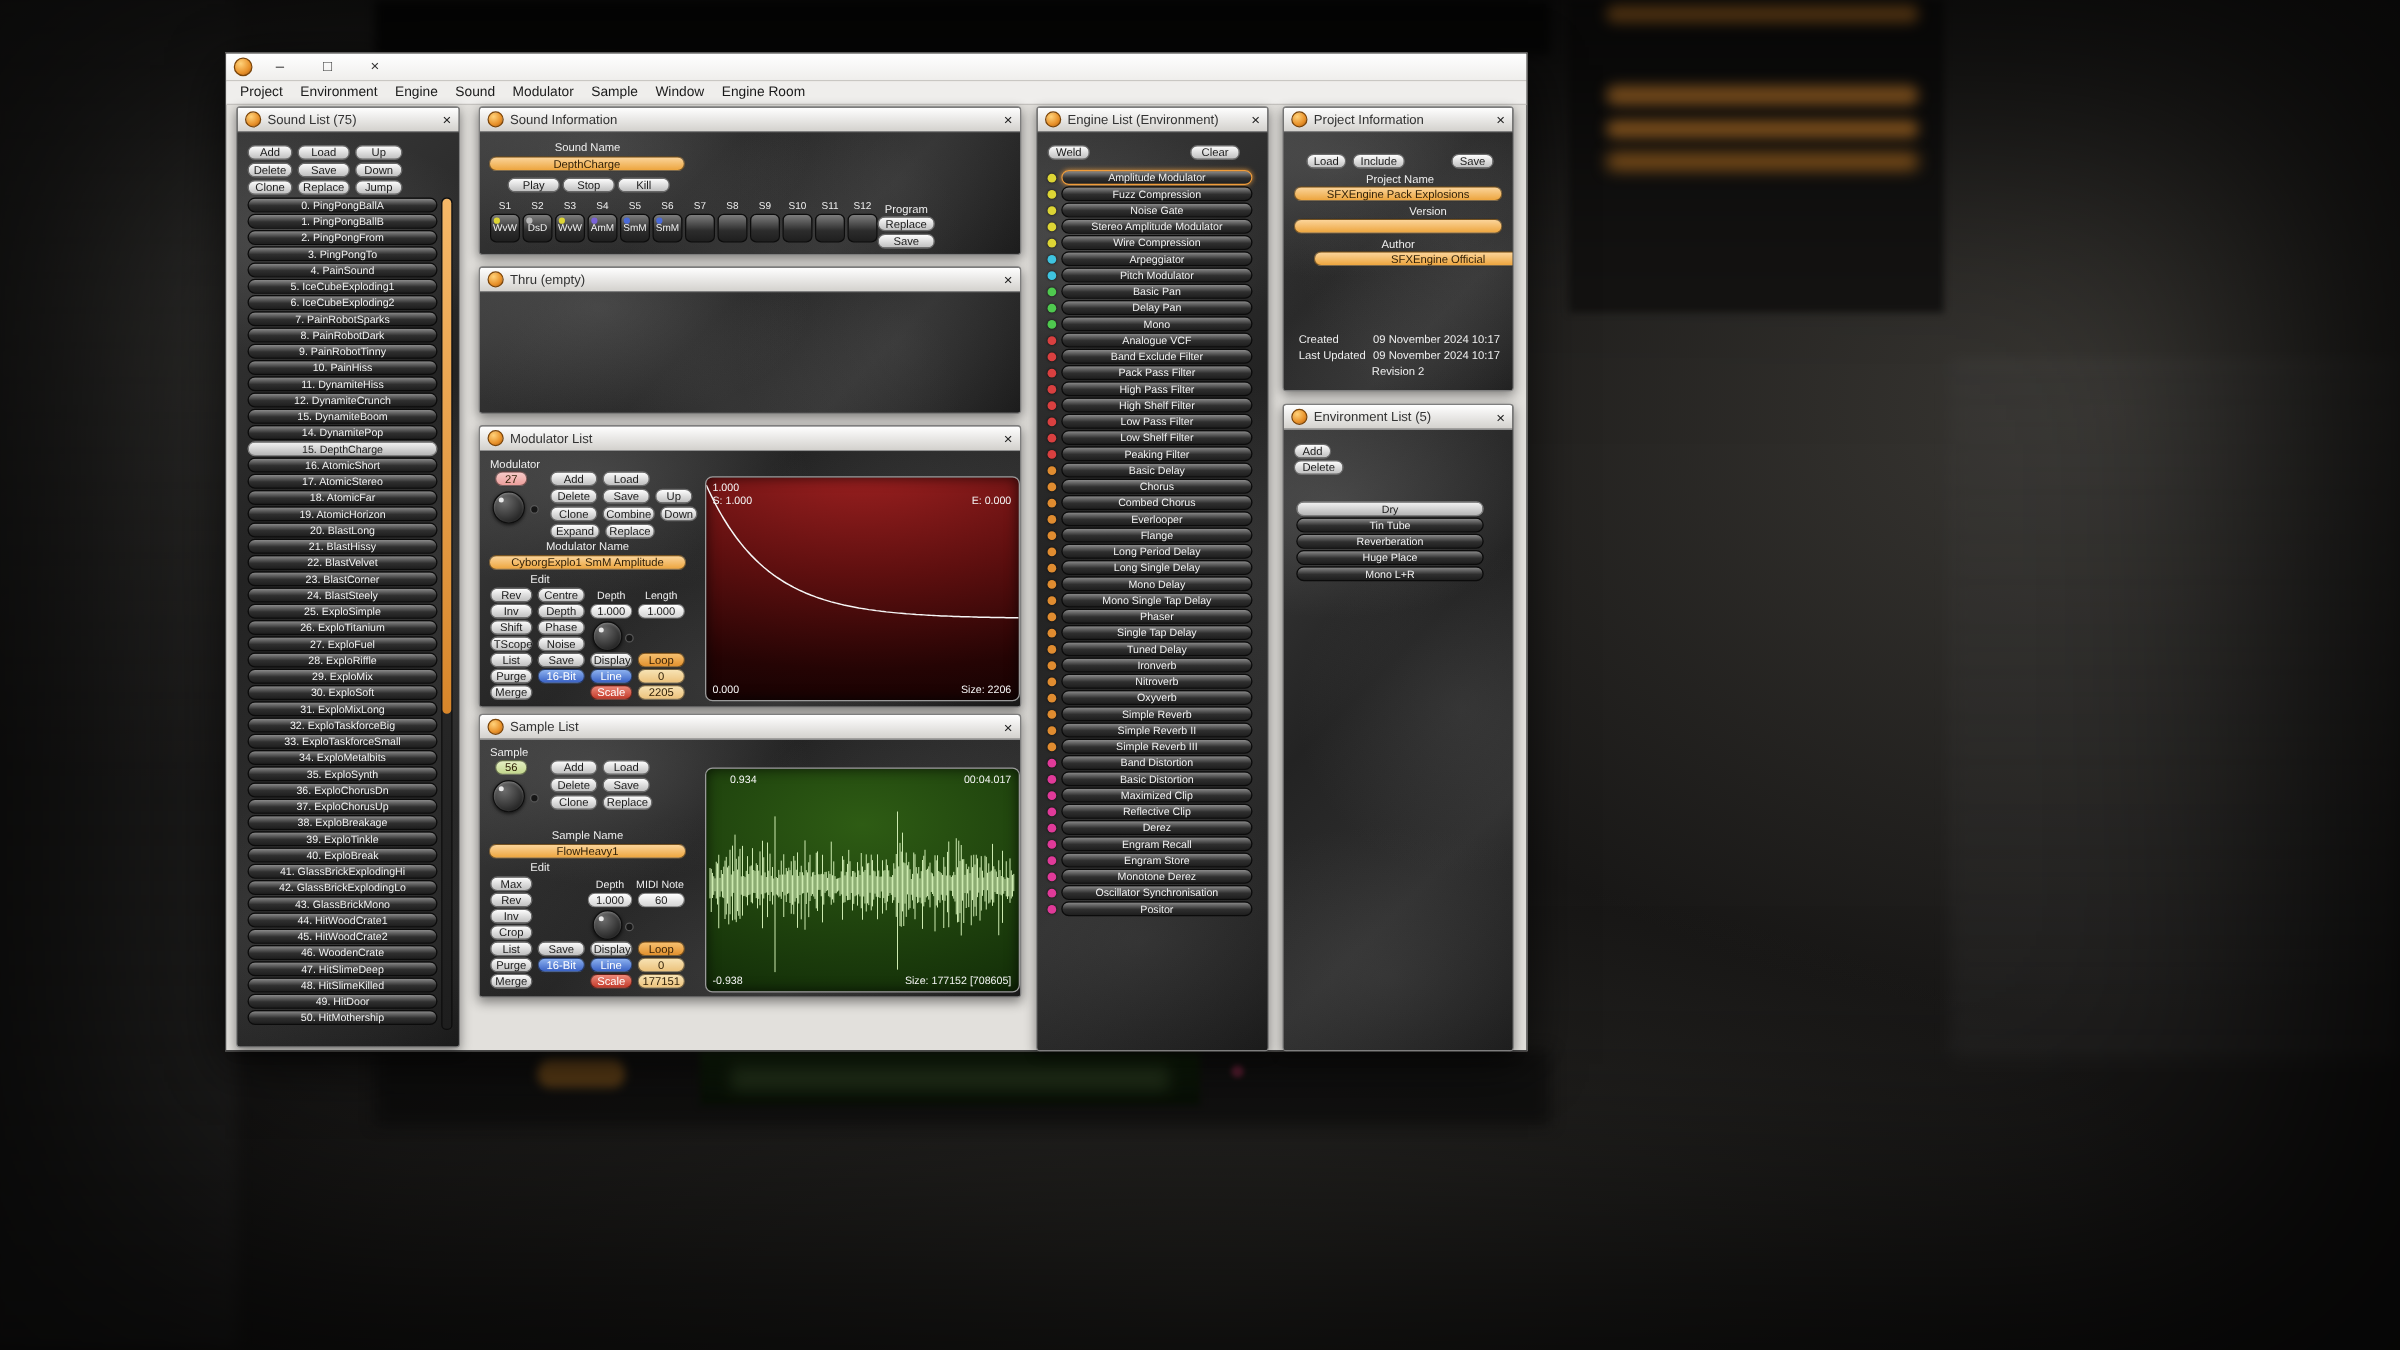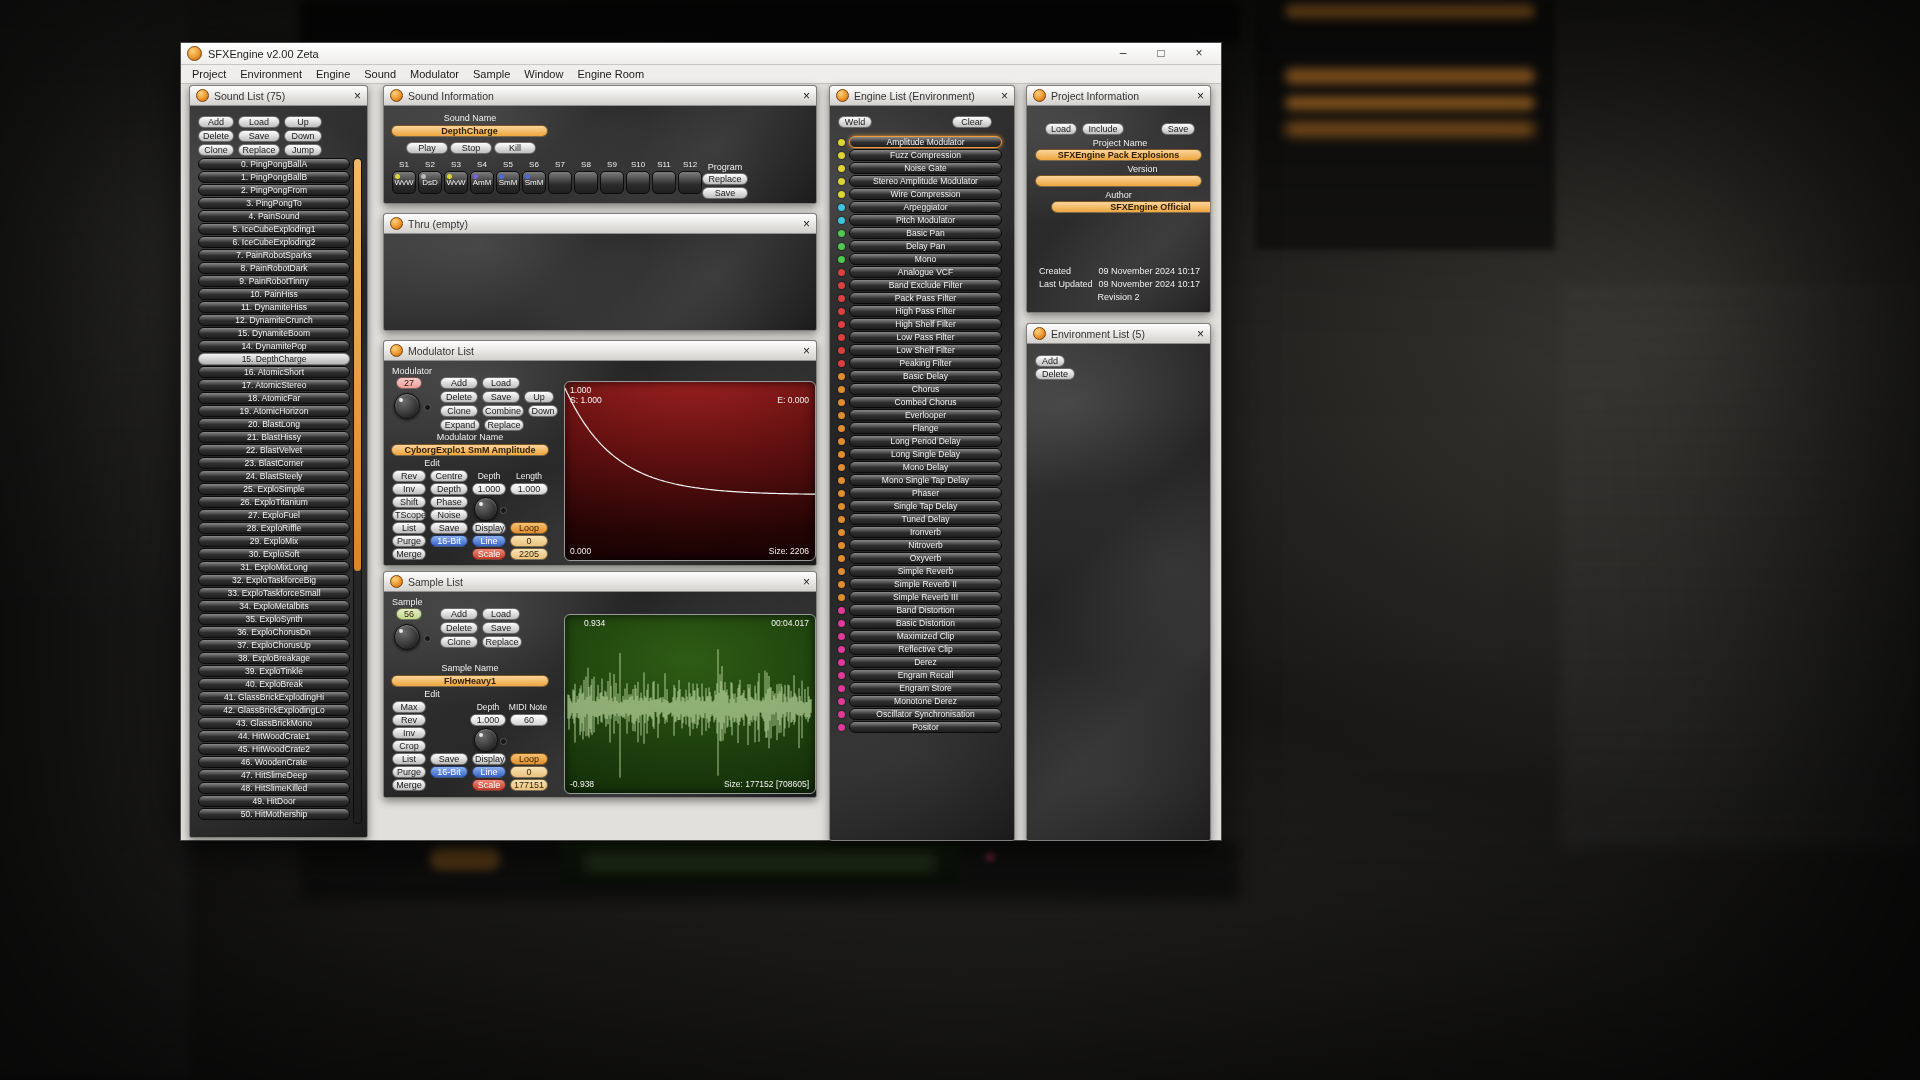--- a/index.html
+++ b/index.html
@@ -47,21 +47,21 @@
   .row{position:absolute;display:flex;gap:4px;}
   .btn{height:12px;line-height:11px;border-radius:7px;font-size:9px;text-align:center;color:#1a1a1a;
     background:linear-gradient(#fdfdfd,#bfbfbf);border:1px solid #6b6b6b;box-sizing:border-box;padding:0 2px;cursor:pointer;}
   .w30{width:30px}.w34{width:34px}.w36{width:36px}.w38{width:38px}.w40{width:40px}
   .w42{width:42px}.w44{width:44px}.w46{width:46px}
   .sp{visibility:hidden;border:none;}
   .lbl{position:absolute;color:#efefef;font-size:9px;line-height:10px;}
   .lblc{font-size:8.5px;color:#efefef;text-align:center;line-height:12px;}
   .field{position:absolute;height:12px;line-height:11px;border-radius:7px;font-size:9px;text-align:center;
     color:#2e1e06;border:1px solid rgba(0,0,0,.5);box-sizing:border-box;}
-  .f-orange{background:linear-gradient(#fbd49a,#eda63f);font-weight:bold;}
+  .f-orange{background:linear-gradient(#fbd49a,#eda63f);}
   .f-pink{background:linear-gradient(#f6cac8,#ec9f9c);}
   .f-green{background:linear-gradient(#e5efc3,#c3d78d);}
   .inb{height:12px;line-height:11px;border-radius:7px;font-size:9px;text-align:center;box-sizing:border-box;border:1px solid rgba(0,0,0,.5);}
   .p-blue{background:linear-gradient(#8cb1ef,#3a62c5);color:#fff;}
   .p-red{background:linear-gradient(#ee8a7a,#c23a2a);color:#fff;}
   .p-loop{background:linear-gradient(#f6c070,#e2912e);color:#351f04;}
   .p-tan{background:linear-gradient(#f7e3b4,#ecc27c);color:#2e1e06;}
   .p-white{background:linear-gradient(#ffffff,#d4d4d4);color:#1d1d1d;}
   .pill-dark{background:linear-gradient(#8a8a8a,#2f2f2f 55%,#1e1e1e);border:1px solid #0b0b0b;border-radius:7px;
     color:#f3f3f3;font-size:8.5px;line-height:10.5px;height:12px;text-align:center;box-sizing:border-box;cursor:pointer;}
@@ -121,21 +121,20 @@
 <div class="bgdec" style="left:430px;top:848px;width:70px;height:22px;background:#d0882e;border-radius:10px;filter:blur(4px)"></div>
 <div class="bgdec" style="left:560px;top:842px;width:400px;height:42px;background:linear-gradient(180deg,#1d3f10,#0b1c06);filter:blur(3px)"></div>
 <div class="bgdec" style="left:585px;top:852px;width:350px;height:20px;background:#8fbf6a;filter:blur(6px);opacity:.45"></div>
 <div class="bgdec" style="left:985px;top:852px;width:10px;height:10px;background:#d04070;border-radius:50%;filter:blur(2px)"></div>
 <div class="bgdec" style="left:300px;top:840px;width:940px;height:60px;background:rgba(8,8,8,.55);filter:blur(6px)"></div>
 <div class="bgdec" style="left:0;top:0;width:1920px;height:1080px;box-shadow:inset 0 0 320px 110px rgba(0,0,0,.75)"></div>
 
 <div id="window">
   <div class="titlebar">
     <span class="appicon"></span>
-    <span class="ttext">SFXEngine v2.00 Zeta</span>
     <span class="wbtn">–</span>
     <span class="wbtn">□</span>
     <span class="wbtn">×</span>
   </div>
   <div class="menubar">
 
   <span class="menu-item">Project</span>
       <span class="menu-item">Environment</span>
       <span class="menu-item">Engine</span>
       <span class="menu-item">Sound</span>
@@ -777,15 +776,23 @@
 
   <div class="panel" style="left:845px;top:280px;width:183px;height:516px;">
     <div class="ptitle">
       <span class="picon"></span>
       <span class="ptext">Environment List (5)</span>
       <span class="pclose">×</span>
     </div>
     <div class="pbody">
       <span class="btn w30" style="position:absolute;left:8px;top:11px;">Add</span>
       <span class="btn w40" style="position:absolute;left:8px;top:24px;">Delete</span>
+      <div class="vlist" style="left:10px;top:57px;width:150px;">
+
+      <div class="pill-dark vrow selected">Dry</div>
+          <div class="pill-dark vrow">Tin Tube</div>
+          <div class="pill-dark vrow">Reverberation</div>
+          <div class="pill-dark vrow">Huge Place</div>
+          <div class="pill-dark vrow">Mono L+R</div>
+        </div>
     </div>
   </div>
 </div>
 
 </body></html>

